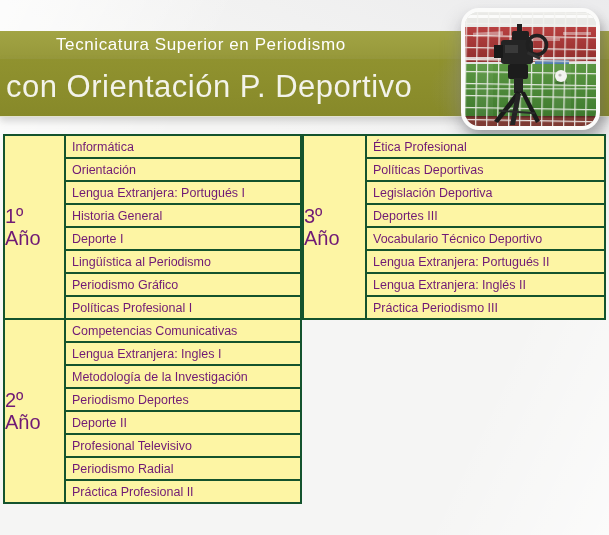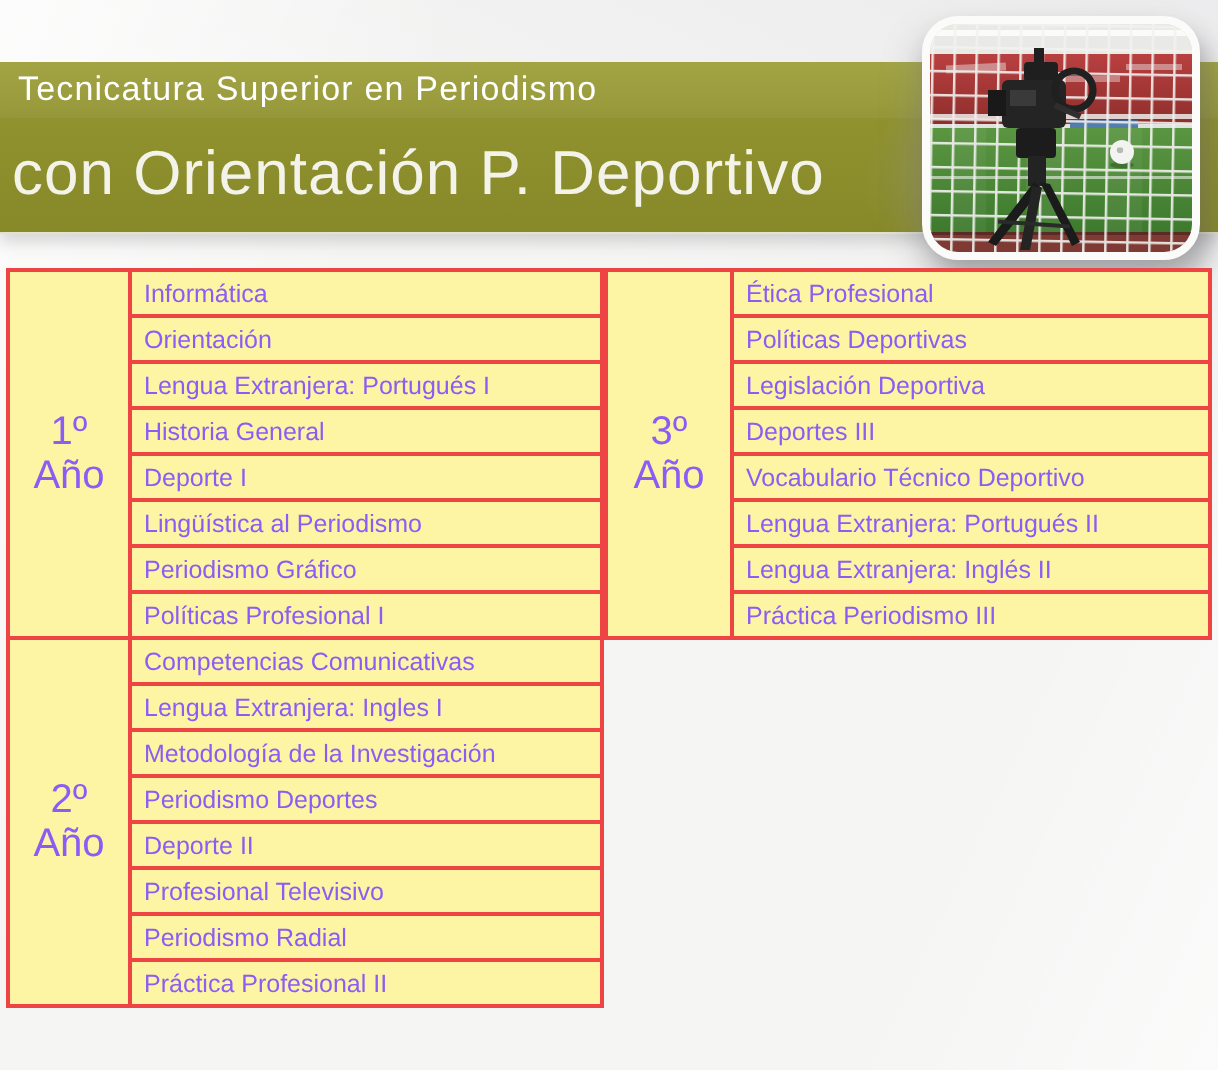--- a/index.html
+++ b/index.html
@@ -8,43 +8,43 @@
         background:#f5f5f4;}
   .bg-sheen{position:absolute;inset:0;pointer-events:none;
     background:
       linear-gradient(115deg, rgba(255,255,255,.75) 0%, rgba(255,255,255,0) 28%),
       linear-gradient(295deg, rgba(255,255,255,.6) 0%, rgba(255,255,255,0) 22%),
       linear-gradient(205deg, rgba(224,224,228,.45) 0%, rgba(245,245,245,0) 35%);}
   
   .band{position:absolute;left:0;width:609px;color:#fff;}
   .band1{top:31px;height:28px;background:linear-gradient(#a2a444,#96983a);}
   .band1 .txt{display:block;line-height:28px;padding-left:9px;font-size:17px;
-              letter-spacing:.6px;}
+              letter-spacing:.6px;margin-left:47px;}
   .band2{top:59px;height:57px;background:linear-gradient(#90922f,#878929);
          border-bottom:1px solid #e2e2cf;
          box-shadow:0 4px 7px rgba(120,120,120,.28);}
   .band2 .txt{display:block;line-height:55px;padding-left:6px;font-size:31px;
               color:#f3f3ea;letter-spacing:.5px;}
   
   .photo-swoosh{position:absolute;left:398px;top:12px;width:215px;height:135px;
     border-radius:45%;transform:rotate(-14deg);
     background:radial-gradient(closest-side, rgba(150,150,158,.38), rgba(150,150,158,0) 72%);}
   .photo{position:absolute;left:461px;top:8px;width:131px;height:114px;
     border:4px solid #fbfbfa;border-radius:18px;overflow:hidden;background:#dfe3e0;
     box-shadow:5px 9px 12px rgba(90,90,95,.4), -5px 8px 16px rgba(140,140,145,.3);}
   .photo svg{display:block;}
   
   .tbl{position:absolute;border-collapse:collapse;table-layout:fixed;}
   .tbl-left{left:3px;top:134px;width:299px;}
   .tbl-right{left:302px;top:134px;width:304px;}
-  .tbl td{border:2px solid #ef4444;background:#fdf5a4;color:#8b5cf6;
+  .tbl td{border:2px solid #14532d;background:#fdf5a4;color:#701a75;
           overflow:hidden;white-space:nowrap;}
   .tbl tr{height:23px;}
   td.subject-cell{font-size:12.5px;padding:0 4px 0 6px;vertical-align:middle;}
-  td.year-cell{width:59px;text-align:center;vertical-align:middle;
+  td.year-cell{width:59px;text-align:left;vertical-align:middle;
                font-size:20px;line-height:22px;padding:0;}
   .tbl-right td.year-cell{width:61px;}
 </style>
 </head>
 <body>
 
 <div class="page">
   <div class="bg-sheen"></div>
 
   <div class="band band1">

